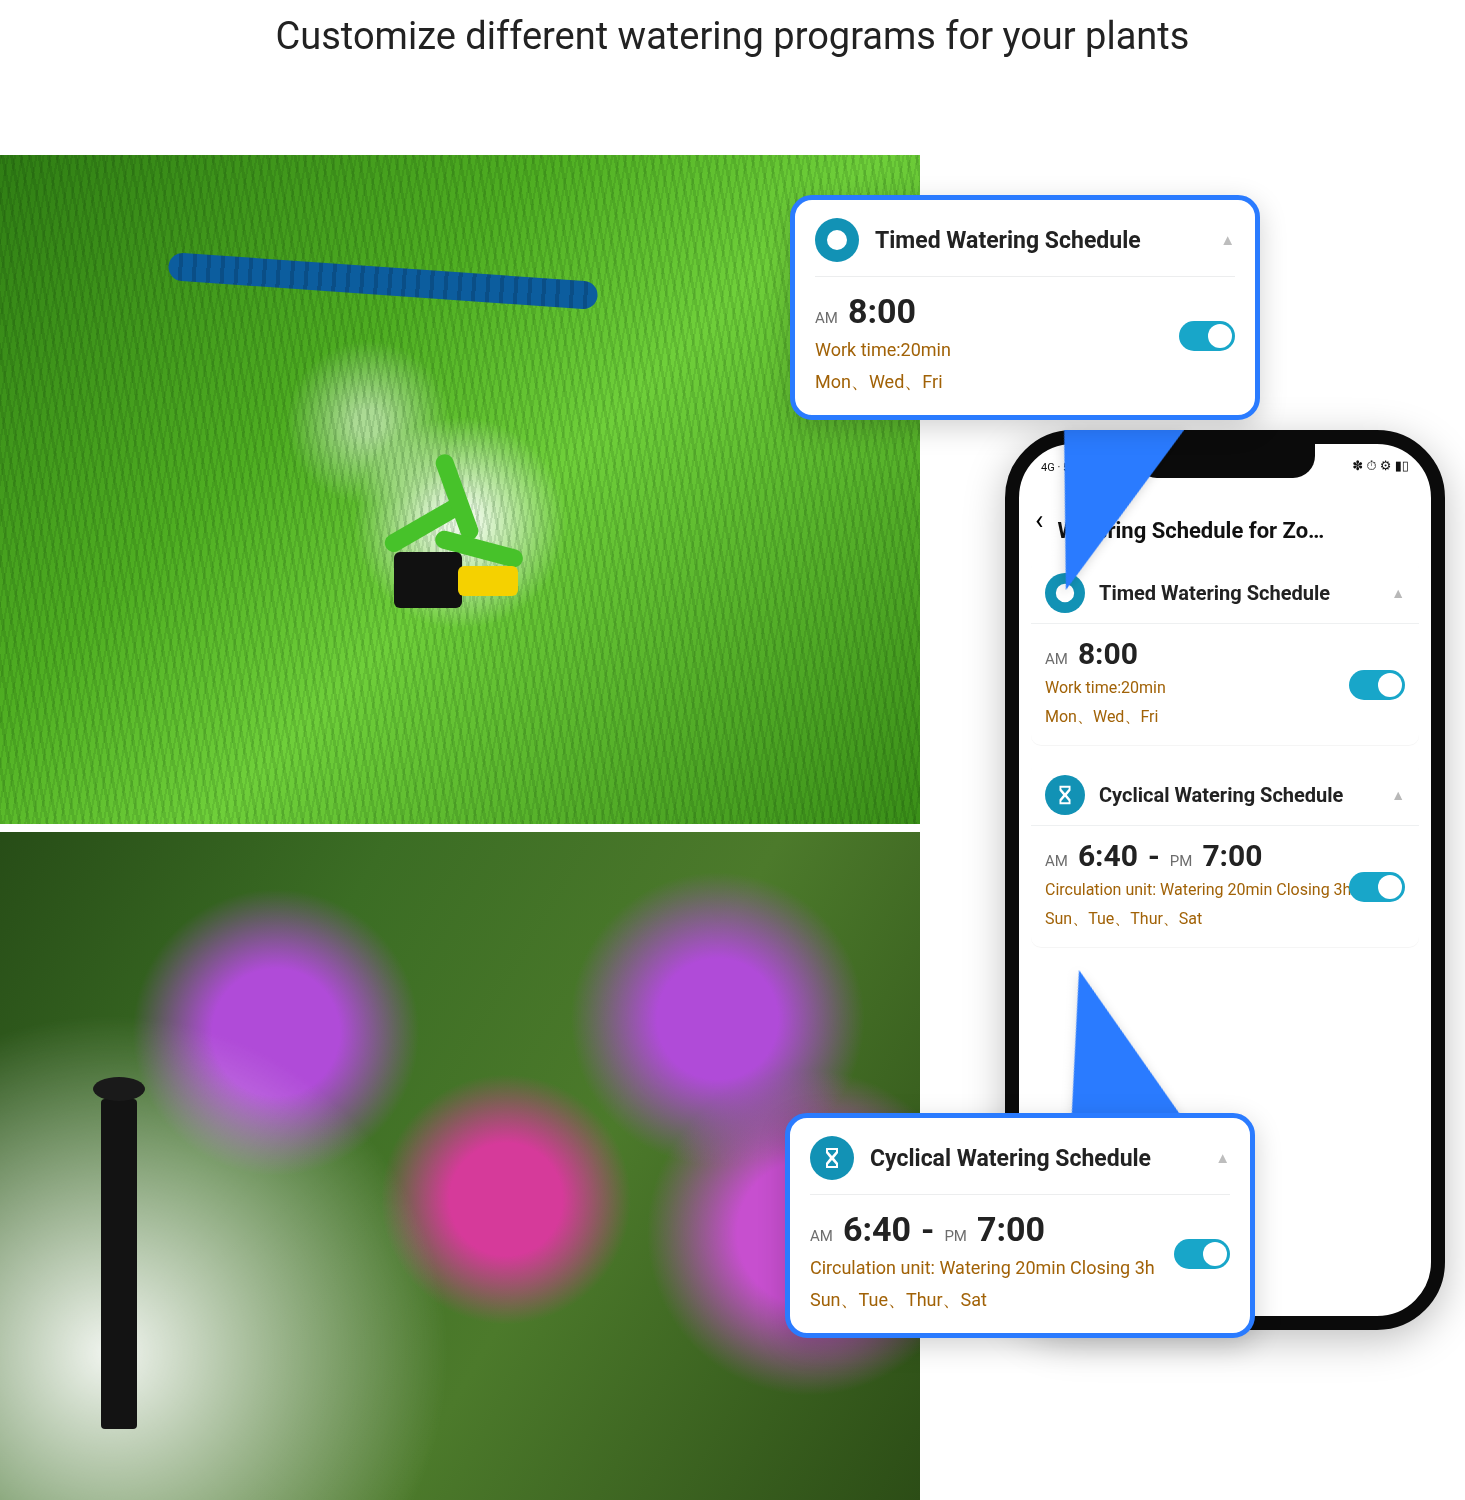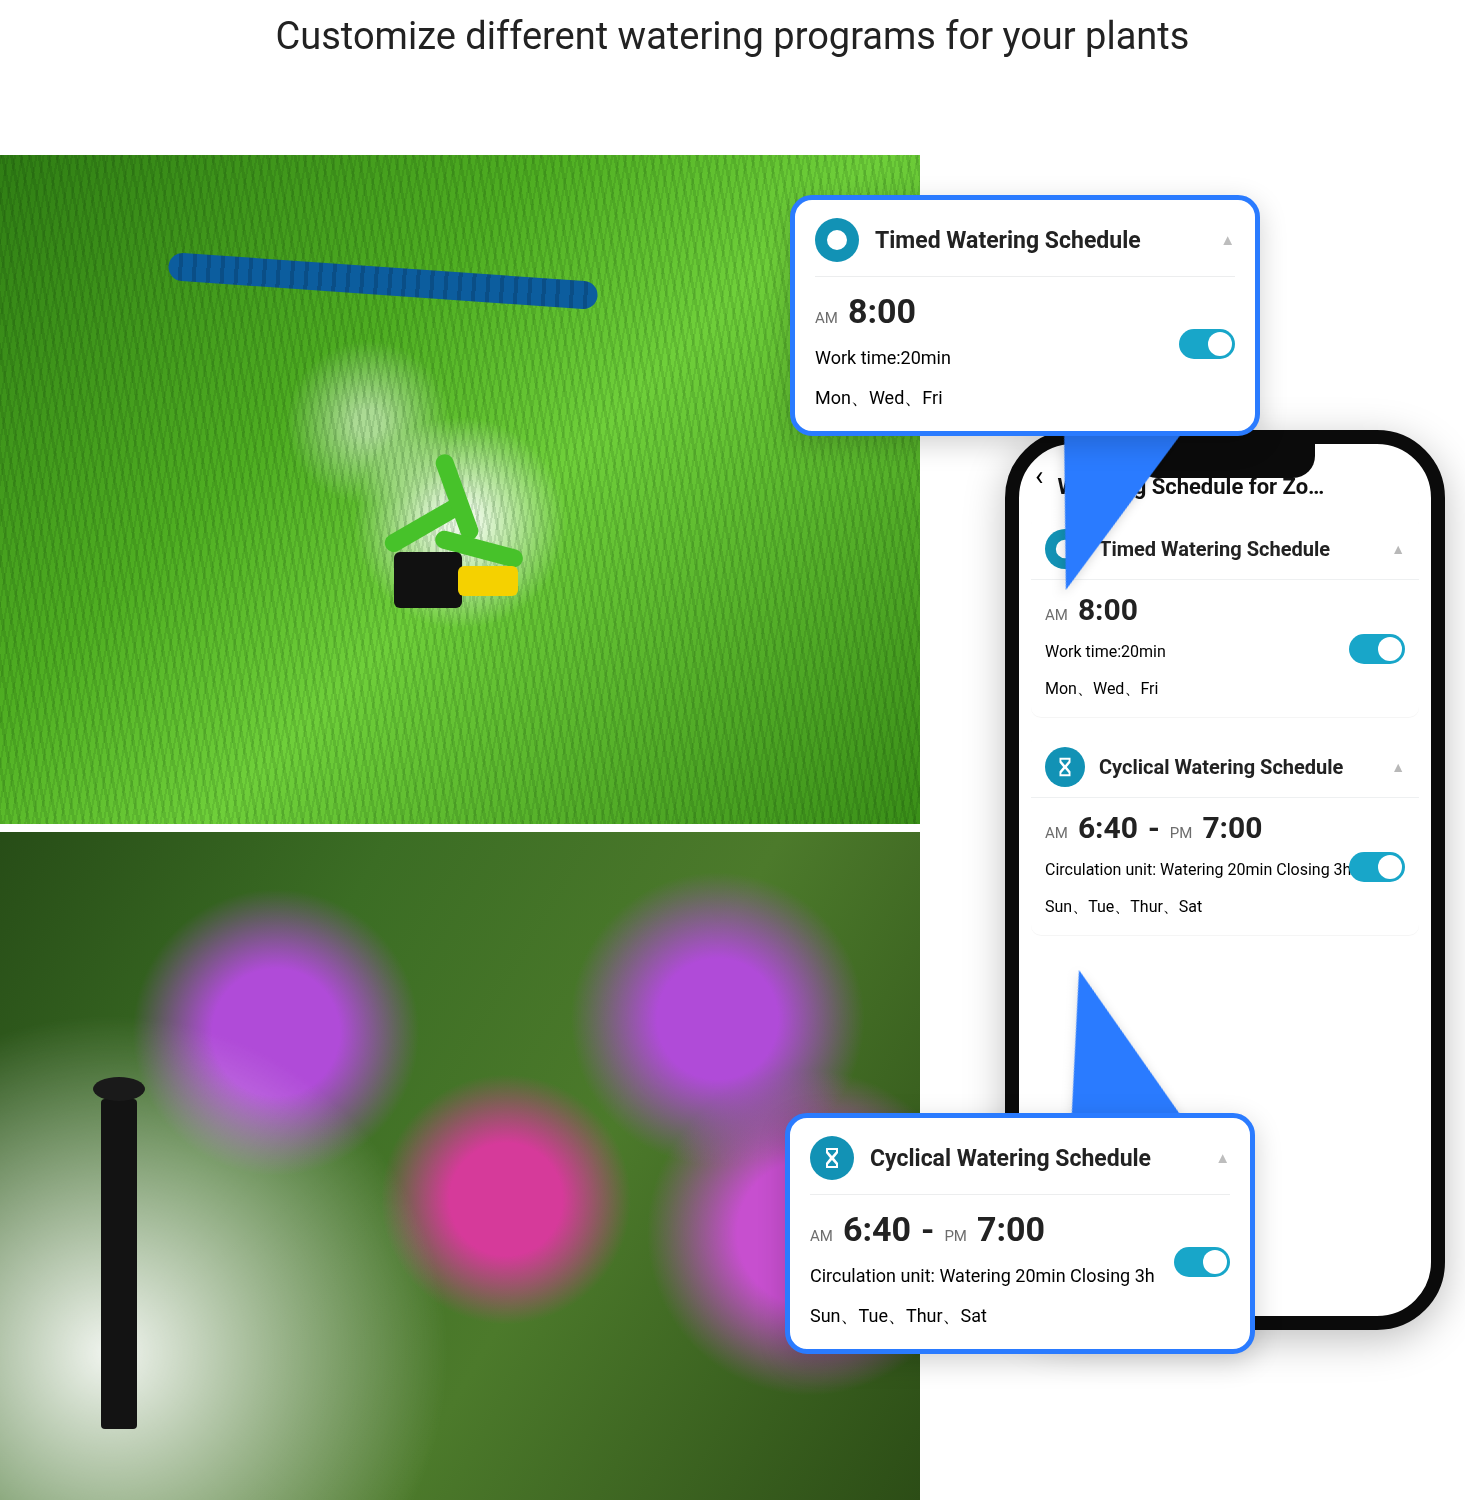--- a/index.html
+++ b/index.html
@@ -137,21 +137,21 @@
   }
   .icon-circle{
     width:40px;height:40px;border-radius:50%;background:#1292b5;display:flex;align-items:center;justify-content:center;color:#fff;flex:0 0 auto;
   }
   .panel-hd .name{font-size:20px; font-weight:700; color:#222;}
   .panel-hd .chev{margin-left:auto;color:#b8b8b8;font-size:14px;}
   .panel-bd{padding:12px 14px 16px; position:relative;}
   .timeline{display:flex; align-items:baseline; gap:10px; font-weight:700; color:#222;}
   .timeline .ampm{font-size:15px;color:#6d6d6d;font-weight:400;}
   .timeline .big{font-size:30px;}
-  .meta{color:#000000; font-size:16px; margin-top:13px; line-height:1.5;}
+  .meta{color:#a16207; font-size:16px; margin-top:5px; line-height:1.5;}
   .toggle{
     position:absolute; right:14px; top:50%; transform:translateY(-50%);
     width:56px;height:30px;border-radius:15px;background:#18a6c9;display:flex;align-items:center;justify-content:flex-end;padding:3px;
   }
   .toggle .knob{width:24px;height:24px;border-radius:50%;background:#fff;}
 
   
   .callout{
     position:absolute;
     width:470px;
@@ -222,20 +222,24 @@
     <div class="sprinkler-head"></div>
   </div>
 </div>
 
 <div class="pointer p1"></div>
 <div class="pointer p2"></div>
 
 <div class="phone">
   <div class="notch"></div>
 
+  <div class="phone-statusbar">
+    <span class="sb-left">4G · 5G · ▦ · ✉ · ᯤ</span>
+    <span class="sb-right">✽ ⏱ ⚙ ▮▯</span>
+  </div>
 
   <div class="navrow">
     <span class="back">‹</span>
     <span class="title">Watering Schedule for Zo…</span>
   </div>
 
   <div class="panel">
     <div class="panel-hd">
       <span class="icon-circle">
         <svg viewBox="0 0 24 24">

